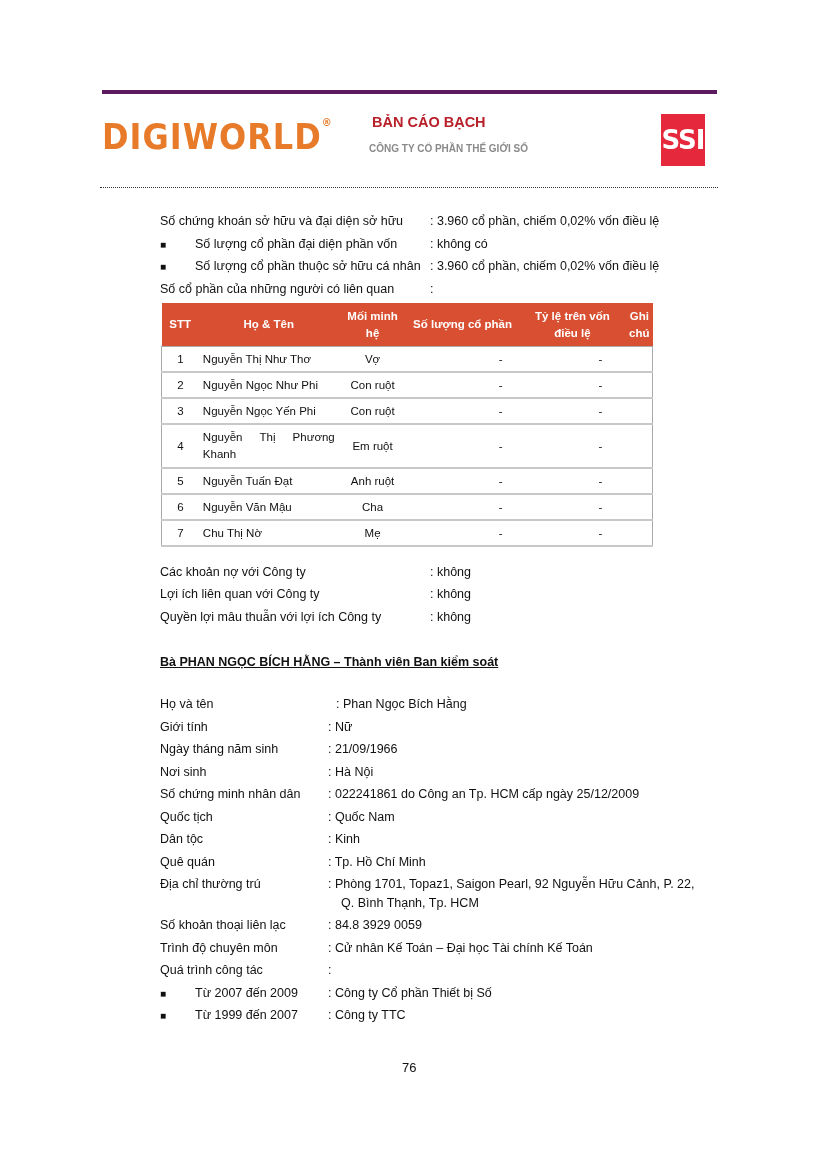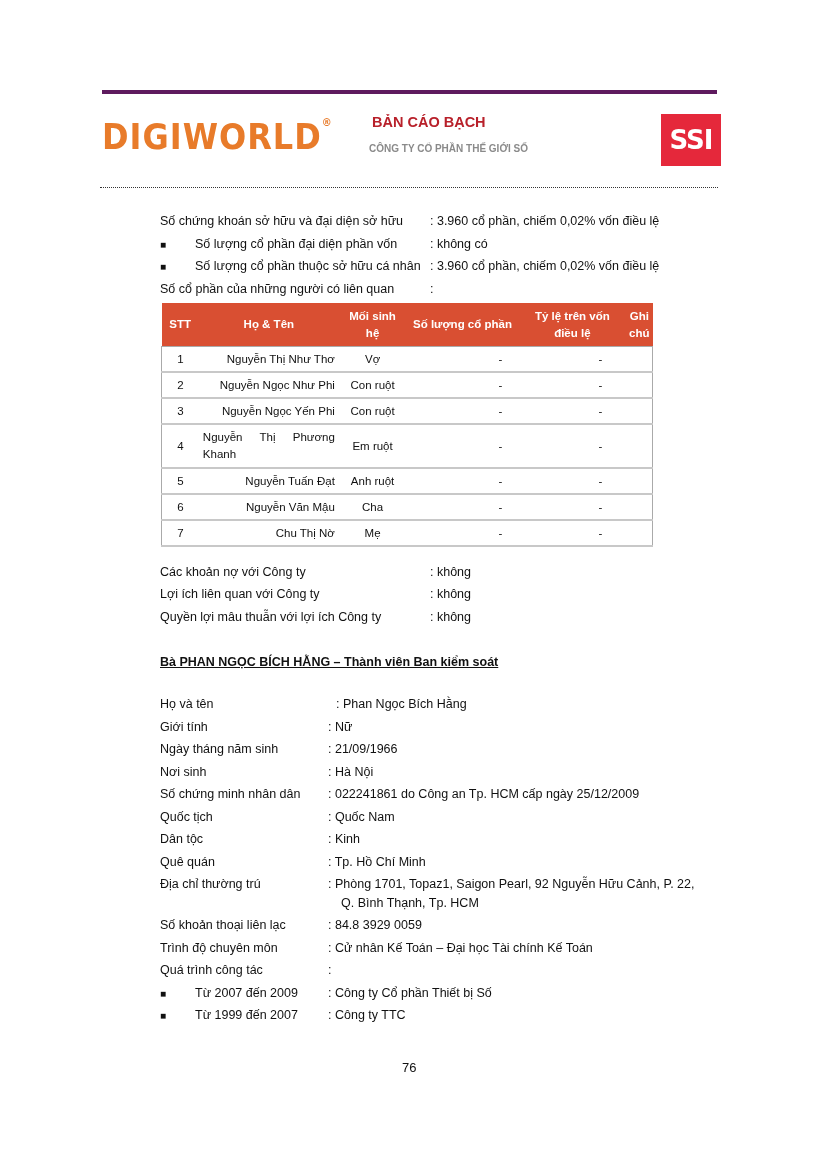--- a/index.html
+++ b/index.html
@@ -2,30 +2,30 @@
 <html><head>
 <meta charset="utf-8">
 <style>
   html, body { margin:0; padding:0; background:#fff; }
   body { width:820px; height:1160px; position:relative; font-family:"Liberation Sans", sans-serif; color:#111; font-size:12.5px; }
   .topbar { position:absolute; left:102px; top:90px; width:615px; height:4px; background:#5e1a5e; }
   .logo { position:absolute; left:102px; top:118px; font-family:"DejaVu Sans", sans-serif; font-weight:bold; font-size:32px; color:#e87b2a; letter-spacing:1px; transform:scaleY(1.1); }
   .logo sup { font-size:10px; vertical-align:top; color:#e87b2a; }
   .hdr-title { position:absolute; left:372px; top:114px; font-weight:bold; font-size:14.5px; color:#b8202a; }
   .hdr-sub { position:absolute; left:369px; top:143px; font-weight:bold; font-size:10px; color:#8a8a8a; }
-  .ssi { position:absolute; left:661px; top:114px; width:60px; height:52px; background:#e5283b; color:#fff; font-weight:bold; font-size:26px; text-align:center; line-height:52px; letter-spacing:-1px; font-family:"DejaVu Sans", sans-serif; }
+  .ssi { position:absolute; left:661px; top:114px; width:44px; height:52px; background:#e5283b; color:#fff; font-weight:bold; font-size:26px; text-align:center; line-height:52px; letter-spacing:-1px; font-family:"DejaVu Sans", sans-serif; }
   .dotline { position:absolute; left:100px; top:187px; width:618px; border-top:1px dotted #333; }
   .row { position:absolute; left:160px; white-space:nowrap; }
   .row .lbl { position:absolute; left:0; }
   .row .bul { position:absolute; left:0; font-size:10px; top:2px; }
   .row .lbl2 { position:absolute; left:35px; }
   .row .val { position:absolute; }
   table { position:absolute; left:161px; top:303px; width:492px; border-collapse:collapse; font-size:11.5px; }
   th { background:#d94f32; color:#fff; font-weight:bold; height:43px; padding:0 3px; line-height:17px; border-bottom:1px solid #aaa; }
-  td { height:24px; border-bottom:2px solid #c8c8c8; padding:0 4px;text-align:right; }
+  td { height:24px; border-bottom:2px solid #c8c8c8; padding:0 4px; }
   td.c { text-align:center; }
   tbody tr td:first-child { border-left:1px solid #aaa; }
   tbody tr td:last-child { border-right:1px solid #aaa; }
   tr.tall td { height:42px; }
   .heading { position:absolute; left:160px; top:655px; font-weight:bold; text-decoration:underline; font-size:12.5px; }
   .pageno { position:absolute; left:402px; top:1060px; font-size:13px; }
 </style>
 </head>
 <body>
 
@@ -53,21 +53,21 @@
 <div class="row" style="top:282px">
     <span class="lbl">Số cổ phần của những người có liên quan</span>
     <span class="val" style="left:270px">:</span>
   </div>
 
 <table>
   <thead>
     <tr>
       <th style="width:32px">STT</th>
       <th style="width:140px">Họ &amp; Tên</th>
-      <th style="width:64px">Mối sinh hệ</th>
+      <th style="width:64px">Mối minh hệ</th>
       <th style="width:108px">Số lượng cổ phần</th>
       <th style="width:104px">Tỷ lệ trên vốn điều lệ</th>
       <th>Ghi chú</th>
     </tr>
   </thead>
   <tbody id="tbody">
       <tr>
         <td class="c">1</td>
         <td>Nguyễn Thị Như Thơ</td>
         <td class="c">Vợ</td>

